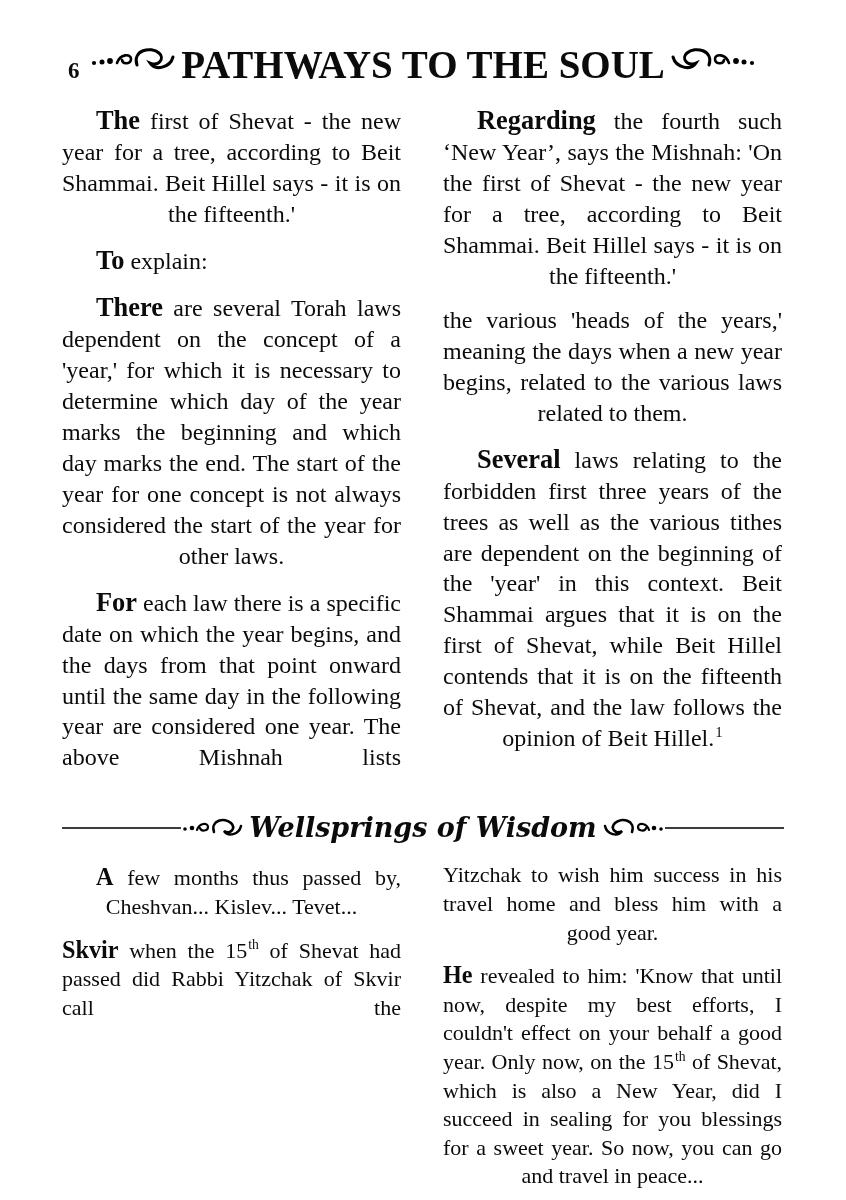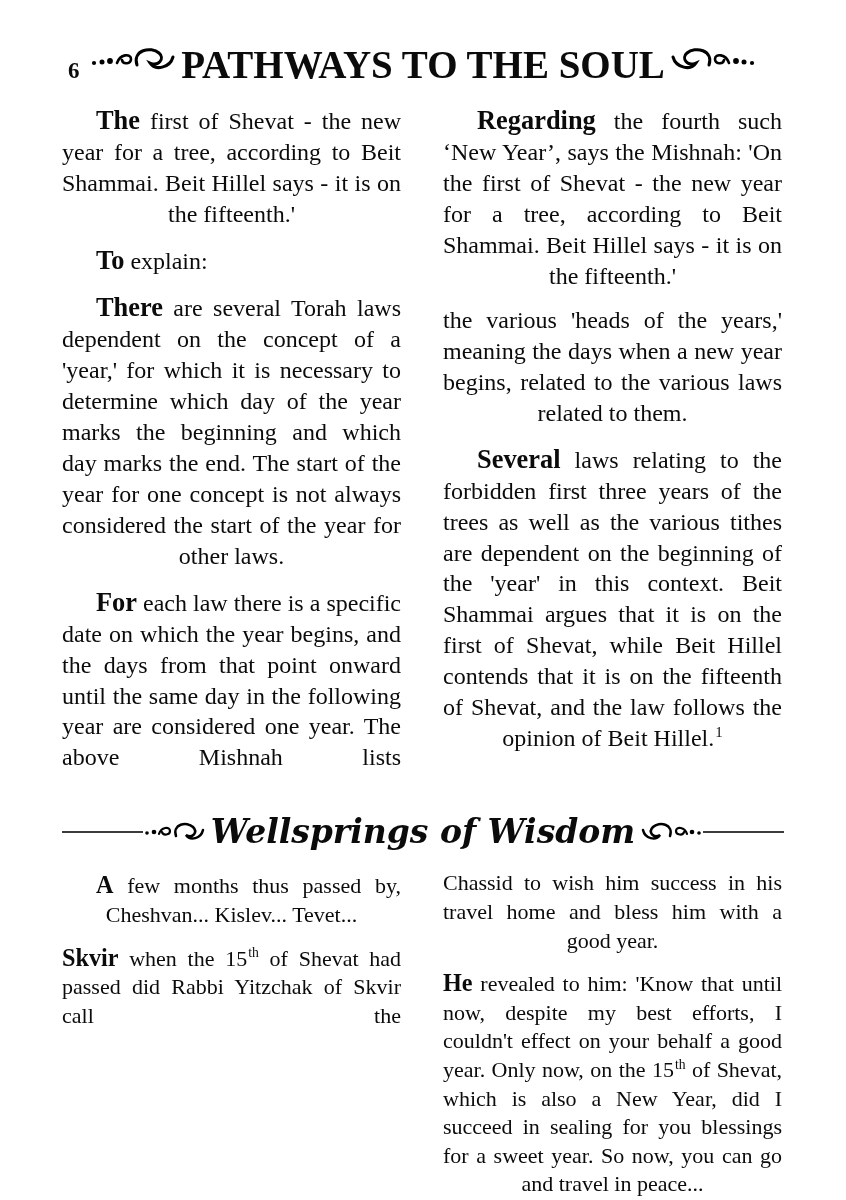--- a/index.html
+++ b/index.html
@@ -47,21 +47,21 @@
   p.indent { text-indent: 34px; }
   .lead { font-weight: bold; font-size: 1.1em; }
   sup { font-size: 0.62em; line-height: 0; margin-left: 1px; }
 
   
   .divider { display: flex; align-items: center; margin: 26px 0 18px 0; }
   .divider .line { flex: 1; border-top: 2.5px solid #3c3c3c; height: 0; }
   .script-heading {
     font-family: "DejaVu Serif", serif;
     font-style: italic; font-weight: bold;
-    font-size: 33px; padding: 0 6px; white-space: nowrap;
+    font-size: 27px; padding: 0 6px; white-space: nowrap;
   }
 </style>
 </head>
 <body>
 
 <div class="page">
 
   <div class="header">
     <div class="page-num">6</div>
     <div class="title-row">
@@ -122,18 +122,18 @@
     </span>
     <span class="line"></span>
   </div>
 
   <div class="columns ws">
     <div class="col">
       <p class="end indent"><b class="lead">A</b> <span>few months thus passed by, Cheshvan... Kislev... Tevet...</span></p>
       <p class="cont"><b class="lead">Skvir</b> <span>when the 15</span><sup>th</sup><span> of Shevat had passed did Rabbi Yitzchak of Skvir call the</span></p>
     </div>
     <div class="col">
-      <p class="end"><span>Chassid to wish him success in his travel home and bless him with a good year.</span></p>
+      <p class="end"><span>Yitzchak to wish him success in his travel home and bless him with a good year.</span></p>
       <p class="end"><b class="lead">He</b> <span>revealed to him: 'Know that until now, despite my best efforts, I couldn't effect on your behalf a good year. Only now, on the 15</span><sup>th</sup><span> of Shevat, which is also a New Year, did I succeed in sealing for you blessings for a sweet year. So now, you can go and travel in peace... </span></p>
     </div>
   </div>
 
 </div>
 
 </body></html>

